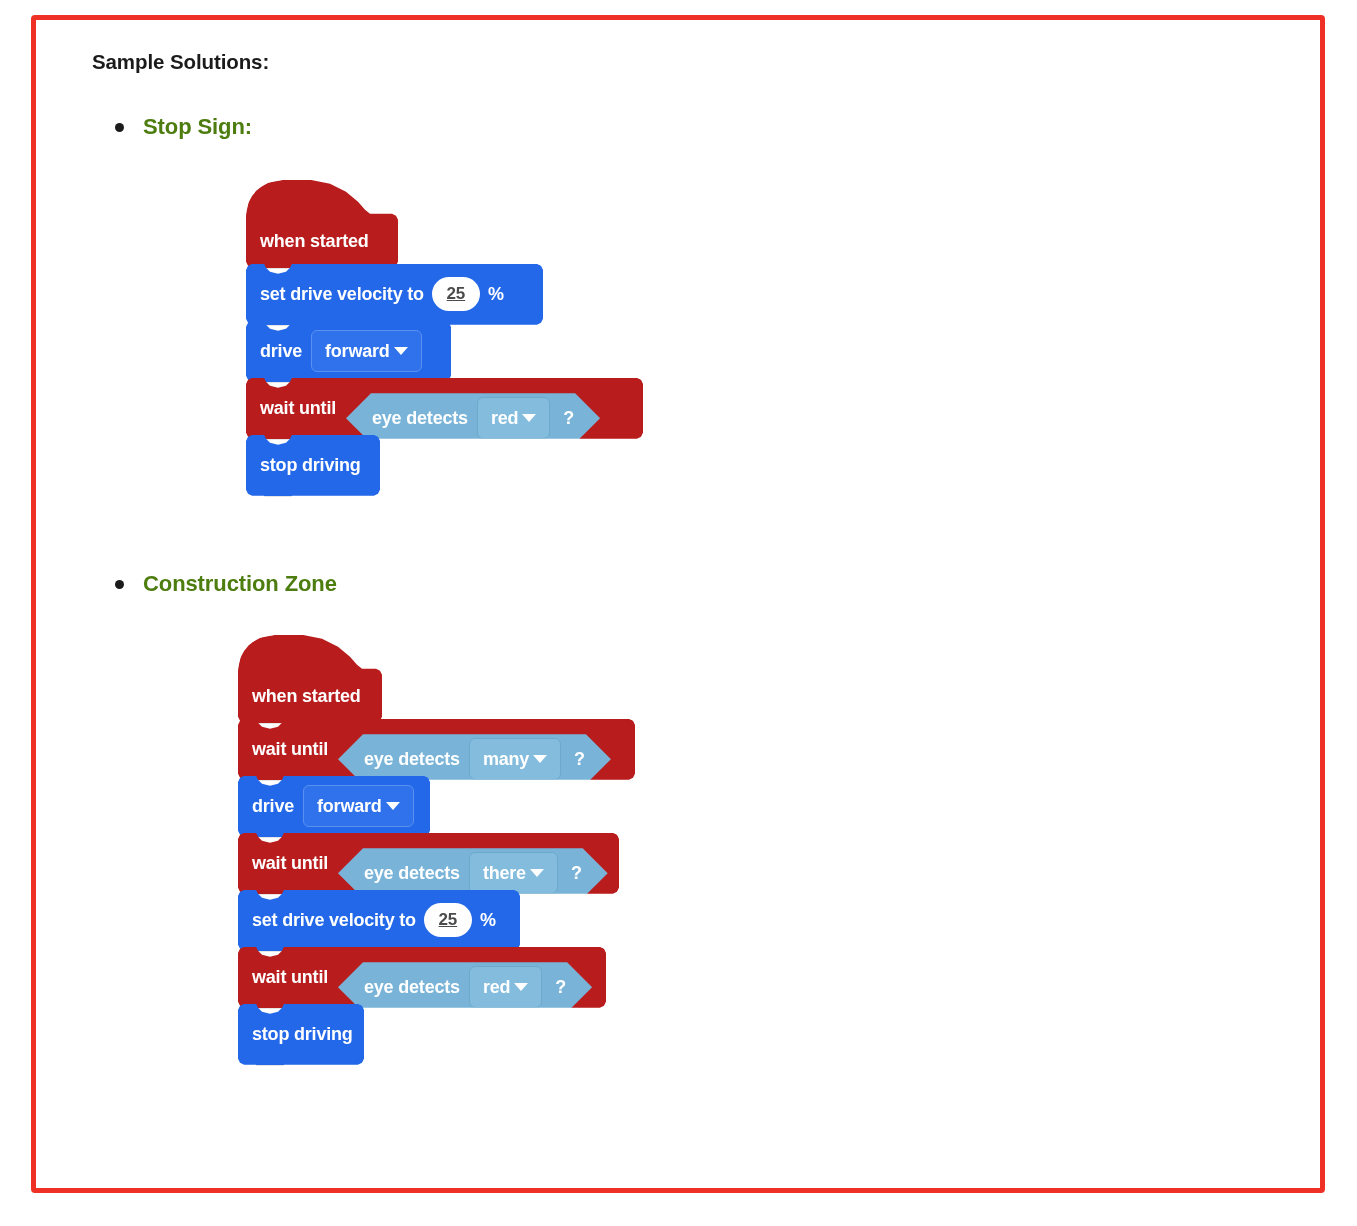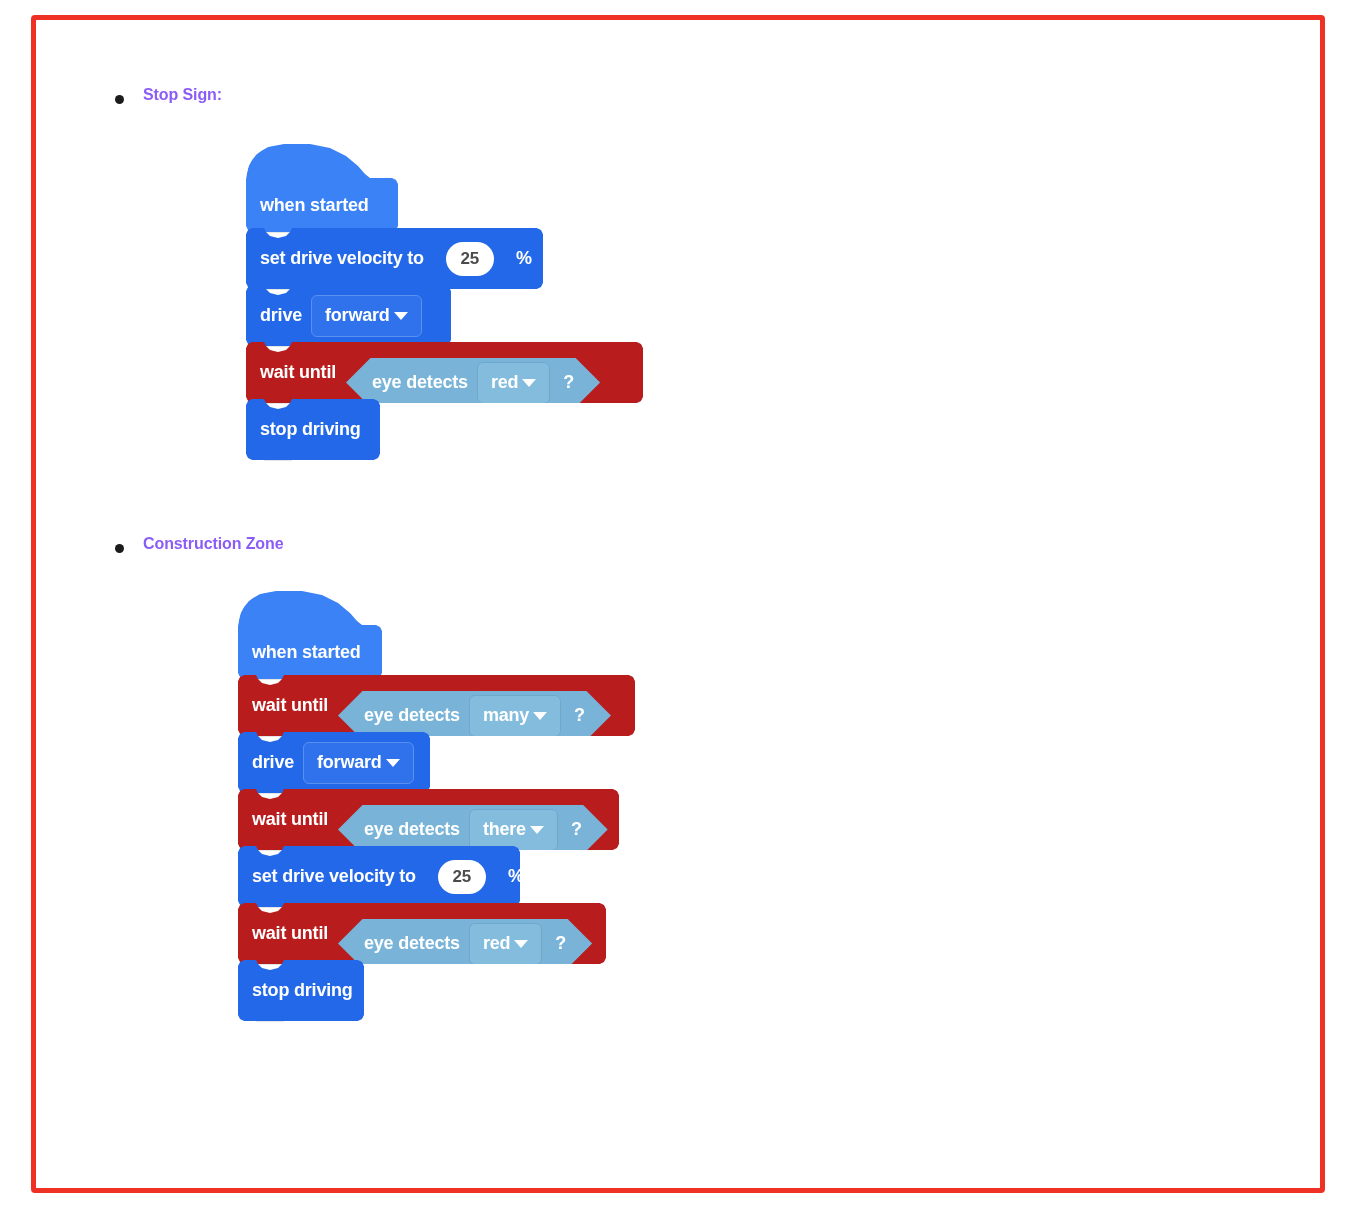--- a/index.html
+++ b/index.html
@@ -55,23 +55,23 @@
   }
   p.intro b { font-weight: bold; }
 
   ul.bullets {
     list-style: none;
     margin: 0;
     padding: 0;
   }
   li.bullet-item {
     position: relative;
-    font-size: 16px;
-    font-weight: bold;
-    color: #8b5cf6;
+    font-size: 22px;
+    font-weight: bold;
+    color: #4d7c0f;
     padding-left: 51px;
     letter-spacing: -0.1px;
   }
   li.bullet-item .dot {
     position: absolute;
     left: 23px;
     top: 9px;
     width: 9px;
     height: 9px;
     border-radius: 50%;
@@ -122,21 +122,21 @@
       2px calc(100% - 2px), 0 calc(100% - 6px)
     );
     align-items: center;
   }
 
   
   .blk.hat {
     height: 88px;
     align-items: flex-end;
     padding-bottom: 16px;
-    background: #3b82f6;
+    background: #b91c1c;
     border-radius: 36px 36px 6px 6px;
     clip-path: polygon(
       0 34px,
       3px 20px, 10px 10px, 22px 3px, 38px 0,
       64px 0, 84px 4px, 100px 12px, 112px 22px,
       119px 30px, 124px 34px,
       calc(100% - 6px) 34px,
       calc(100% - 2px) 36px, 100% 40px,
       100% calc(100% - 6px),
       calc(100% - 2px) calc(100% - 2px), calc(100% - 6px) 100%,
@@ -156,27 +156,28 @@
   .blk .lbl { white-space: nowrap; }
 
   
   .num-input {
     display: inline-flex;
     align-items: center;
     justify-content: center;
     min-width: 48px;
     height: 34px;
     padding: 0 9px;
-    margin: 0 22px;
+    margin: 0 8px;
     background: #ffffff;
     border-radius: 17px;
     color: #4b4b4b;
     font-size: 17px;
     font-weight: bold;
     box-sizing: border-box;
+    text-decoration: underline;
   }
 
   
   .dropdown {
     display: inline-flex;
     align-items: center;
     gap: 4px;
     height: 42px;
     padding: 0 13px;
     margin-left: 9px;
@@ -224,20 +225,21 @@
 
   
   .code-area { position: relative; }
 </style>
 </head>
 <body>
 
 <div class="doc-frame">
   <div class="doc-body">
 
+    <h2 class="section-title">Sample Solutions:</h2>
 
 
     <ul class="bullets">
 
       <li class="bullet-item" style="margin-top:38px;">
         <span class="dot"></span>
         <span>Stop Sign:</span>
       </li>
 
       <div class="code-area" style="margin-top:40px; margin-left:154px;">

